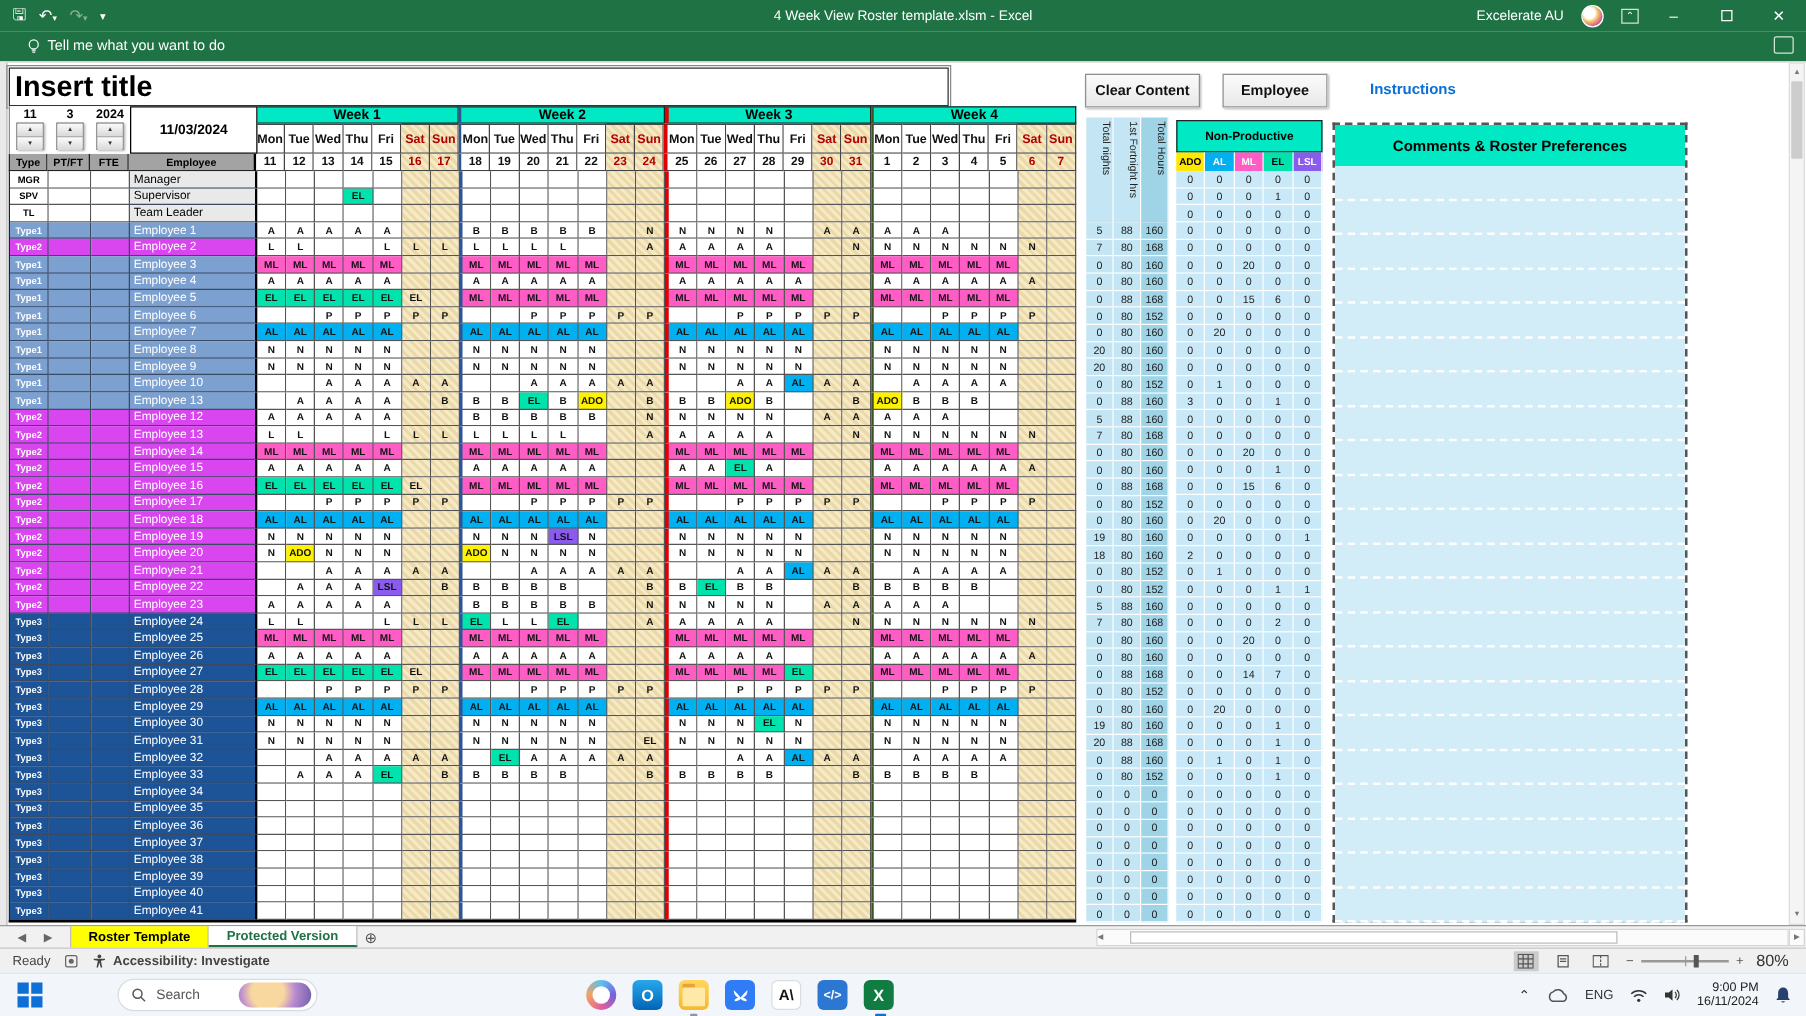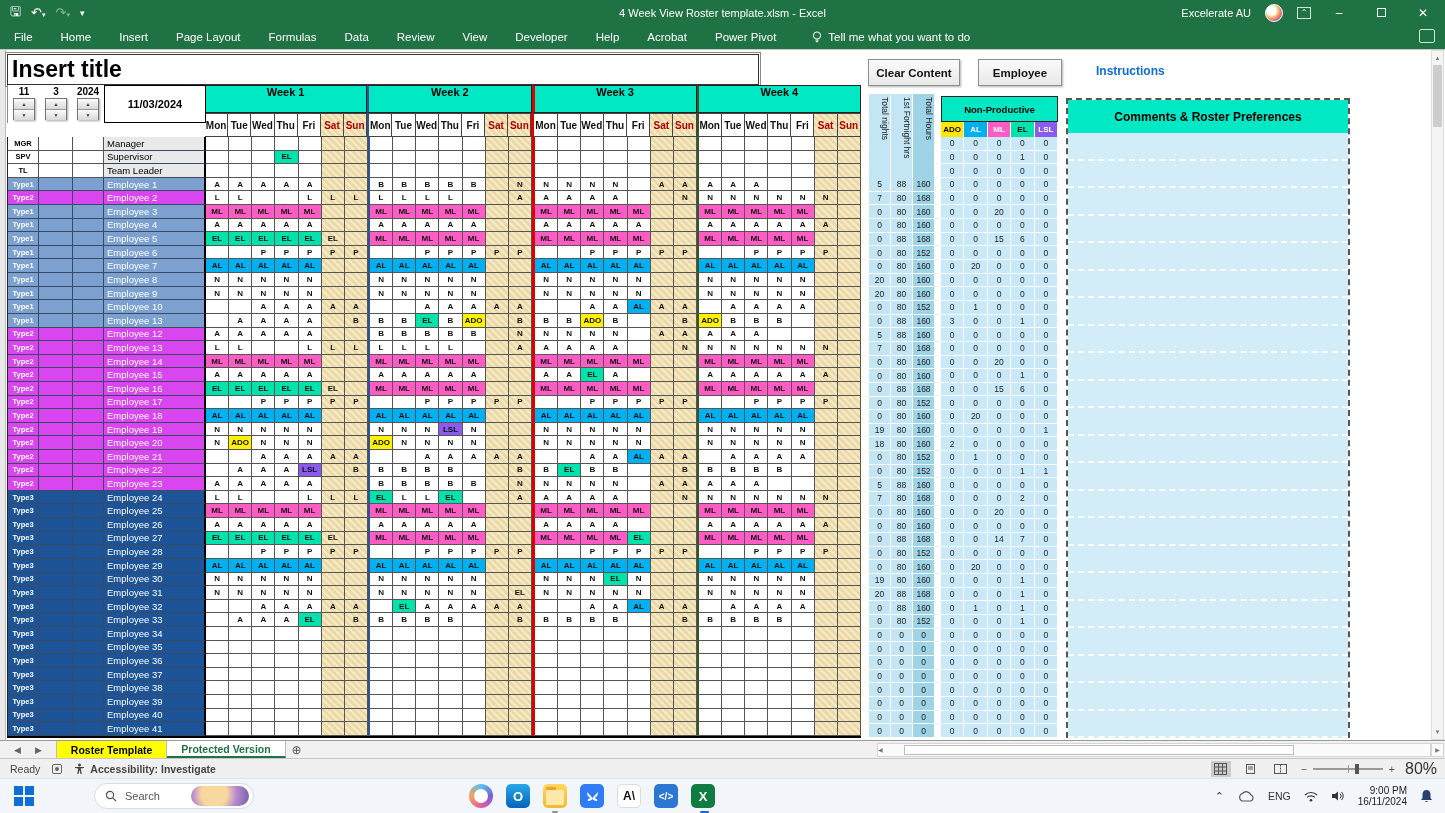--- a/index.html
+++ b/index.html
@@ -30,21 +30,21 @@
   
   #sheet{position:absolute;left:0;top:49px;width:1445px;height:691px;background:#fff;border-top:1px solid #c8c8c8}
   #rowstrip{position:absolute;left:0;top:0;width:6px;height:691px;background:#E9E9E9;border-right:1px solid #bdbdbd}
 
   #title-box{position:absolute;left:7px;top:4px;width:752px;height:31px;border:1.5px solid #333;outline:1px solid #8a8a8a;outline-offset:1px;display:flex;align-items:center;padding-left:4px}
   #title-box span{font-size:23px;font-weight:bold;color:#000}
 
   
   #grid-head{position:absolute;left:7px;top:35px;width:854px}
   .hrow{display:flex;width:100%}
-  #row-weeks{height:28px}
+  #row-weeks{height:14px}
   #row-days{height:24px}
   #row-head{height:14px}
   .spacer{width:198px;flex:none;background:#fff}
   .wcell{flex:7;background:#00E8C4;border:1px solid #222;border-left:none;font-size:11px;font-weight:bold;text-align:center;line-height:13px;color:#000}
   .wcell:first-of-type{border-left:1px solid #222}
   .dcell{flex:1;border-right:1px solid #444;border-bottom:1px solid #444;border-top:1px solid #444;font-size:10px;font-weight:bold;display:flex;align-items:center;justify-content:center;background:#fff;color:#111}
   .datecell{flex:1;border-right:1px solid #444;border-bottom:1px solid #444;font-size:9.5px;font-weight:bold;display:flex;align-items:center;justify-content:center;background:#fff;color:#111}
   .hcell{flex:none;background:#a3a3a3;border-right:1px solid #222;border-bottom:1px solid #222;font-size:8.5px;font-weight:bold;display:flex;align-items:center;justify-content:center;color:#000}
   .hcell.c0{width:31px;border-left:1px solid #222}
   .hcell.c1{width:34px}.hcell.c2{width:31px}
@@ -128,21 +128,21 @@
   #status-left{display:flex;align-items:center;gap:12px;padding-left:10px}
   #macro-ic{width:10px;height:10px;border:1px solid #666;border-radius:2px;position:relative}
   #macro-ic::after{content:"";position:absolute;left:2px;top:2px;width:4px;height:4px;border-radius:50%;background:#666}
   #status-right{margin-left:auto;display:flex;align-items:center;gap:10px;padding-right:14px}
   .viewic{width:20px;height:16px;display:flex;align-items:center;justify-content:center;cursor:pointer}
   .viewic.sel{background:#CBCBCB}
   #zoomwrap{display:flex;align-items:center;gap:6px;color:#555}
   #zoomtrack{position:relative;width:70px;height:2px;background:#999}
   #zoomtick{position:absolute;left:50%;top:-3px;width:1px;height:8px;background:#999}
   #zoomthumb{position:absolute;left:60%;top:-4px;width:4px;height:10px;background:#555;cursor:pointer}
-  #zoompct{font-size:16px;color:#333;width:26px;text-align:right}
+  #zoompct{font-size:13px;color:#333;width:26px;text-align:right}
 
   
   #taskbar{position:absolute;left:0;top:778px;width:1445px;height:35px;background:#F2F6FA;border-top:1px solid #DFE4EA;display:flex;align-items:center}
   #start{margin-left:14px;width:20px;height:20px;display:grid;grid-template-columns:9px 9px;grid-template-rows:9px 9px;gap:2px;cursor:pointer}
   #start div{background:#0E6FD6}
   #searchpill{margin-left:60px;width:160px;height:26px;background:#fff;border:1px solid #D8DDE3;border-radius:13px;display:flex;align-items:center;padding:0 4px 0 10px;gap:8px;cursor:pointer}
   #searchpill span{font-size:11px;color:#555;flex:1}
   #search-avatar{width:20px;height:20px;border-radius:10px;background:radial-gradient(circle at 40% 40%,#f9d8a0 35%,#b98ad1 60%,#6e5fa8 100%)}
   #task-icons{display:flex;align-items:center;gap:13px;margin-left:215px}
   .tico{width:24px;height:24px;border-radius:5px;display:flex;align-items:center;justify-content:center;font-weight:bold;cursor:pointer;position:relative}
@@ -170,34 +170,20 @@
       <span id="ribbon-opts">⌃</span>
       <span class="winbtn">–</span>
       <span class="winbtn">
           <span class="restore-glyph"></span>
         </span>
       <span class="winbtn">✕</span>
     </div>
   </div>
 
   <div id="menubar">
-    <div id="ribbon-tabs">
-        <div class="rtab">File</div>
-        <div class="rtab">Home</div>
-        <div class="rtab">Insert</div>
-        <div class="rtab">Page Layout</div>
-        <div class="rtab">Formulas</div>
-        <div class="rtab">Data</div>
-        <div class="rtab">Review</div>
-        <div class="rtab">View</div>
-        <div class="rtab">Developer</div>
-        <div class="rtab">Help</div>
-        <div class="rtab">Acrobat</div>
-        <div class="rtab">Power Pivot</div>
-      </div>
     <div id="tellme">
       <svg width="10" height="13" viewBox="0 0 10 13">
           <circle cx="5" cy="4.5" r="3.6" fill="none" stroke="#fff" stroke-width="1"></circle>
           <rect x="3.4" y="8.6" width="3.2" height="1" fill="#fff"></rect>
           <rect x="3.8" y="10.2" width="2.4" height="1" fill="#fff"></rect>
         </svg>
       <span>Tell me what you want to do</span>
     </div>
     <div id="note-ic"></div>
   </div>

